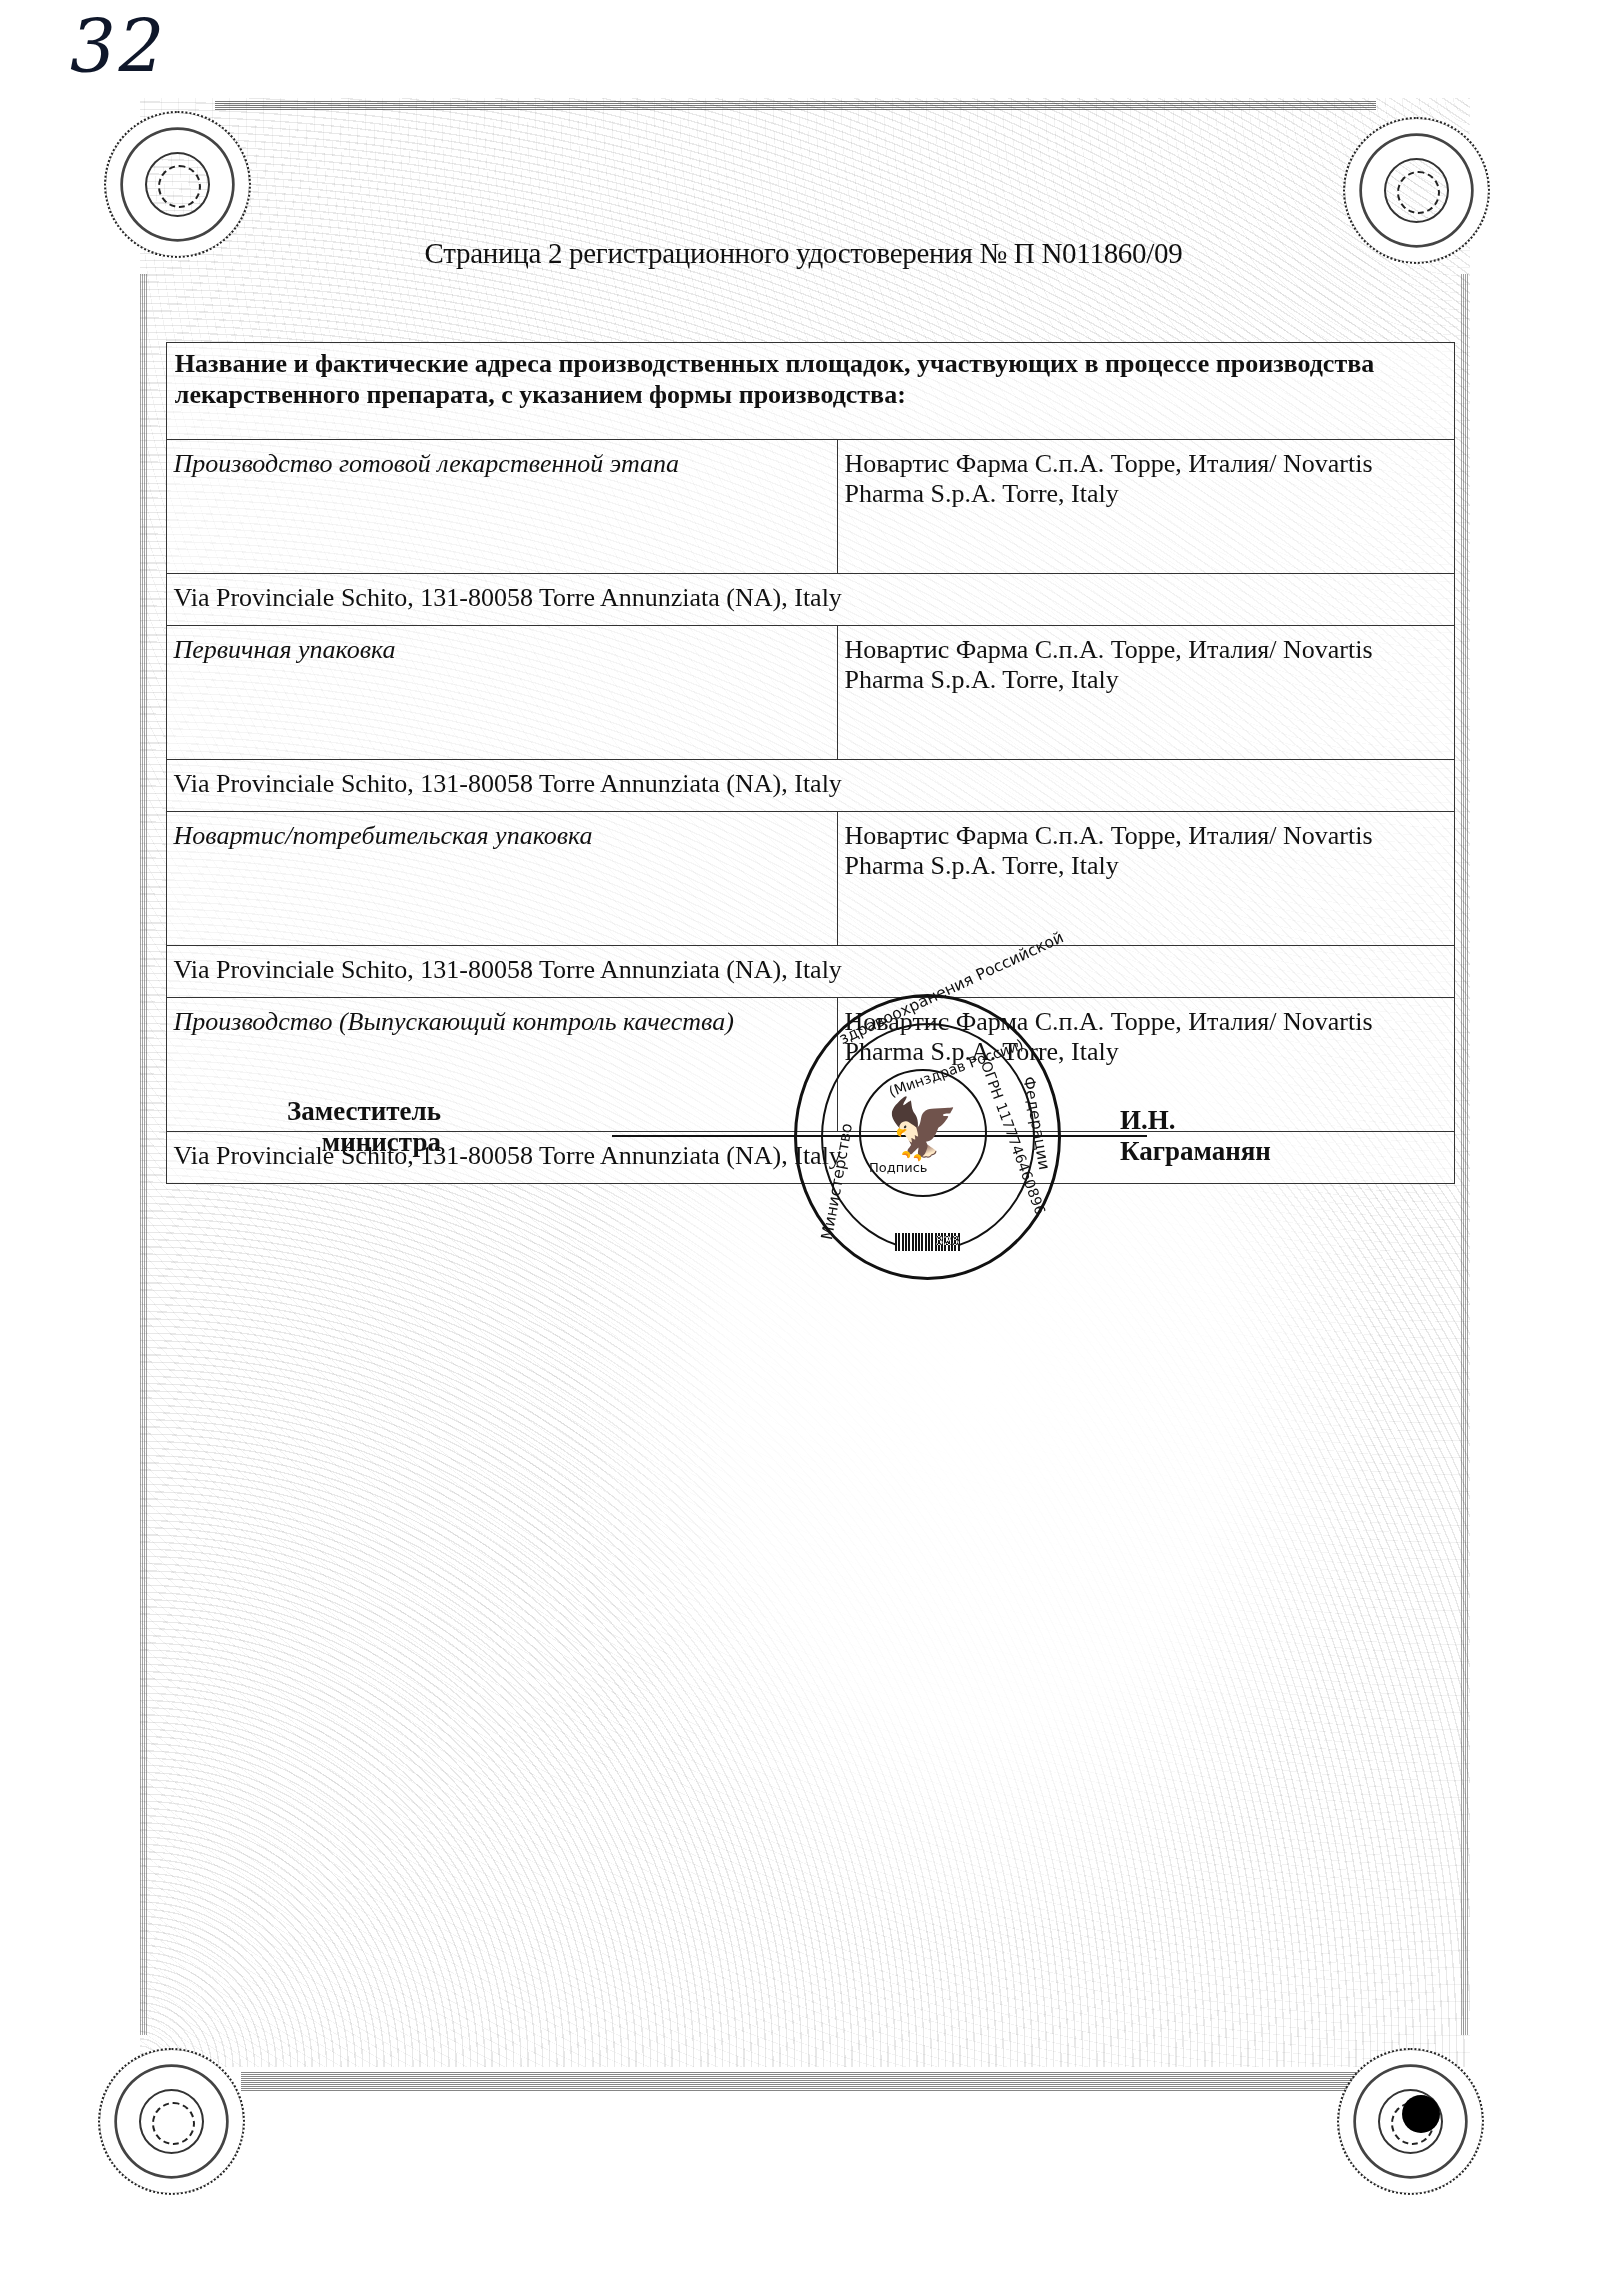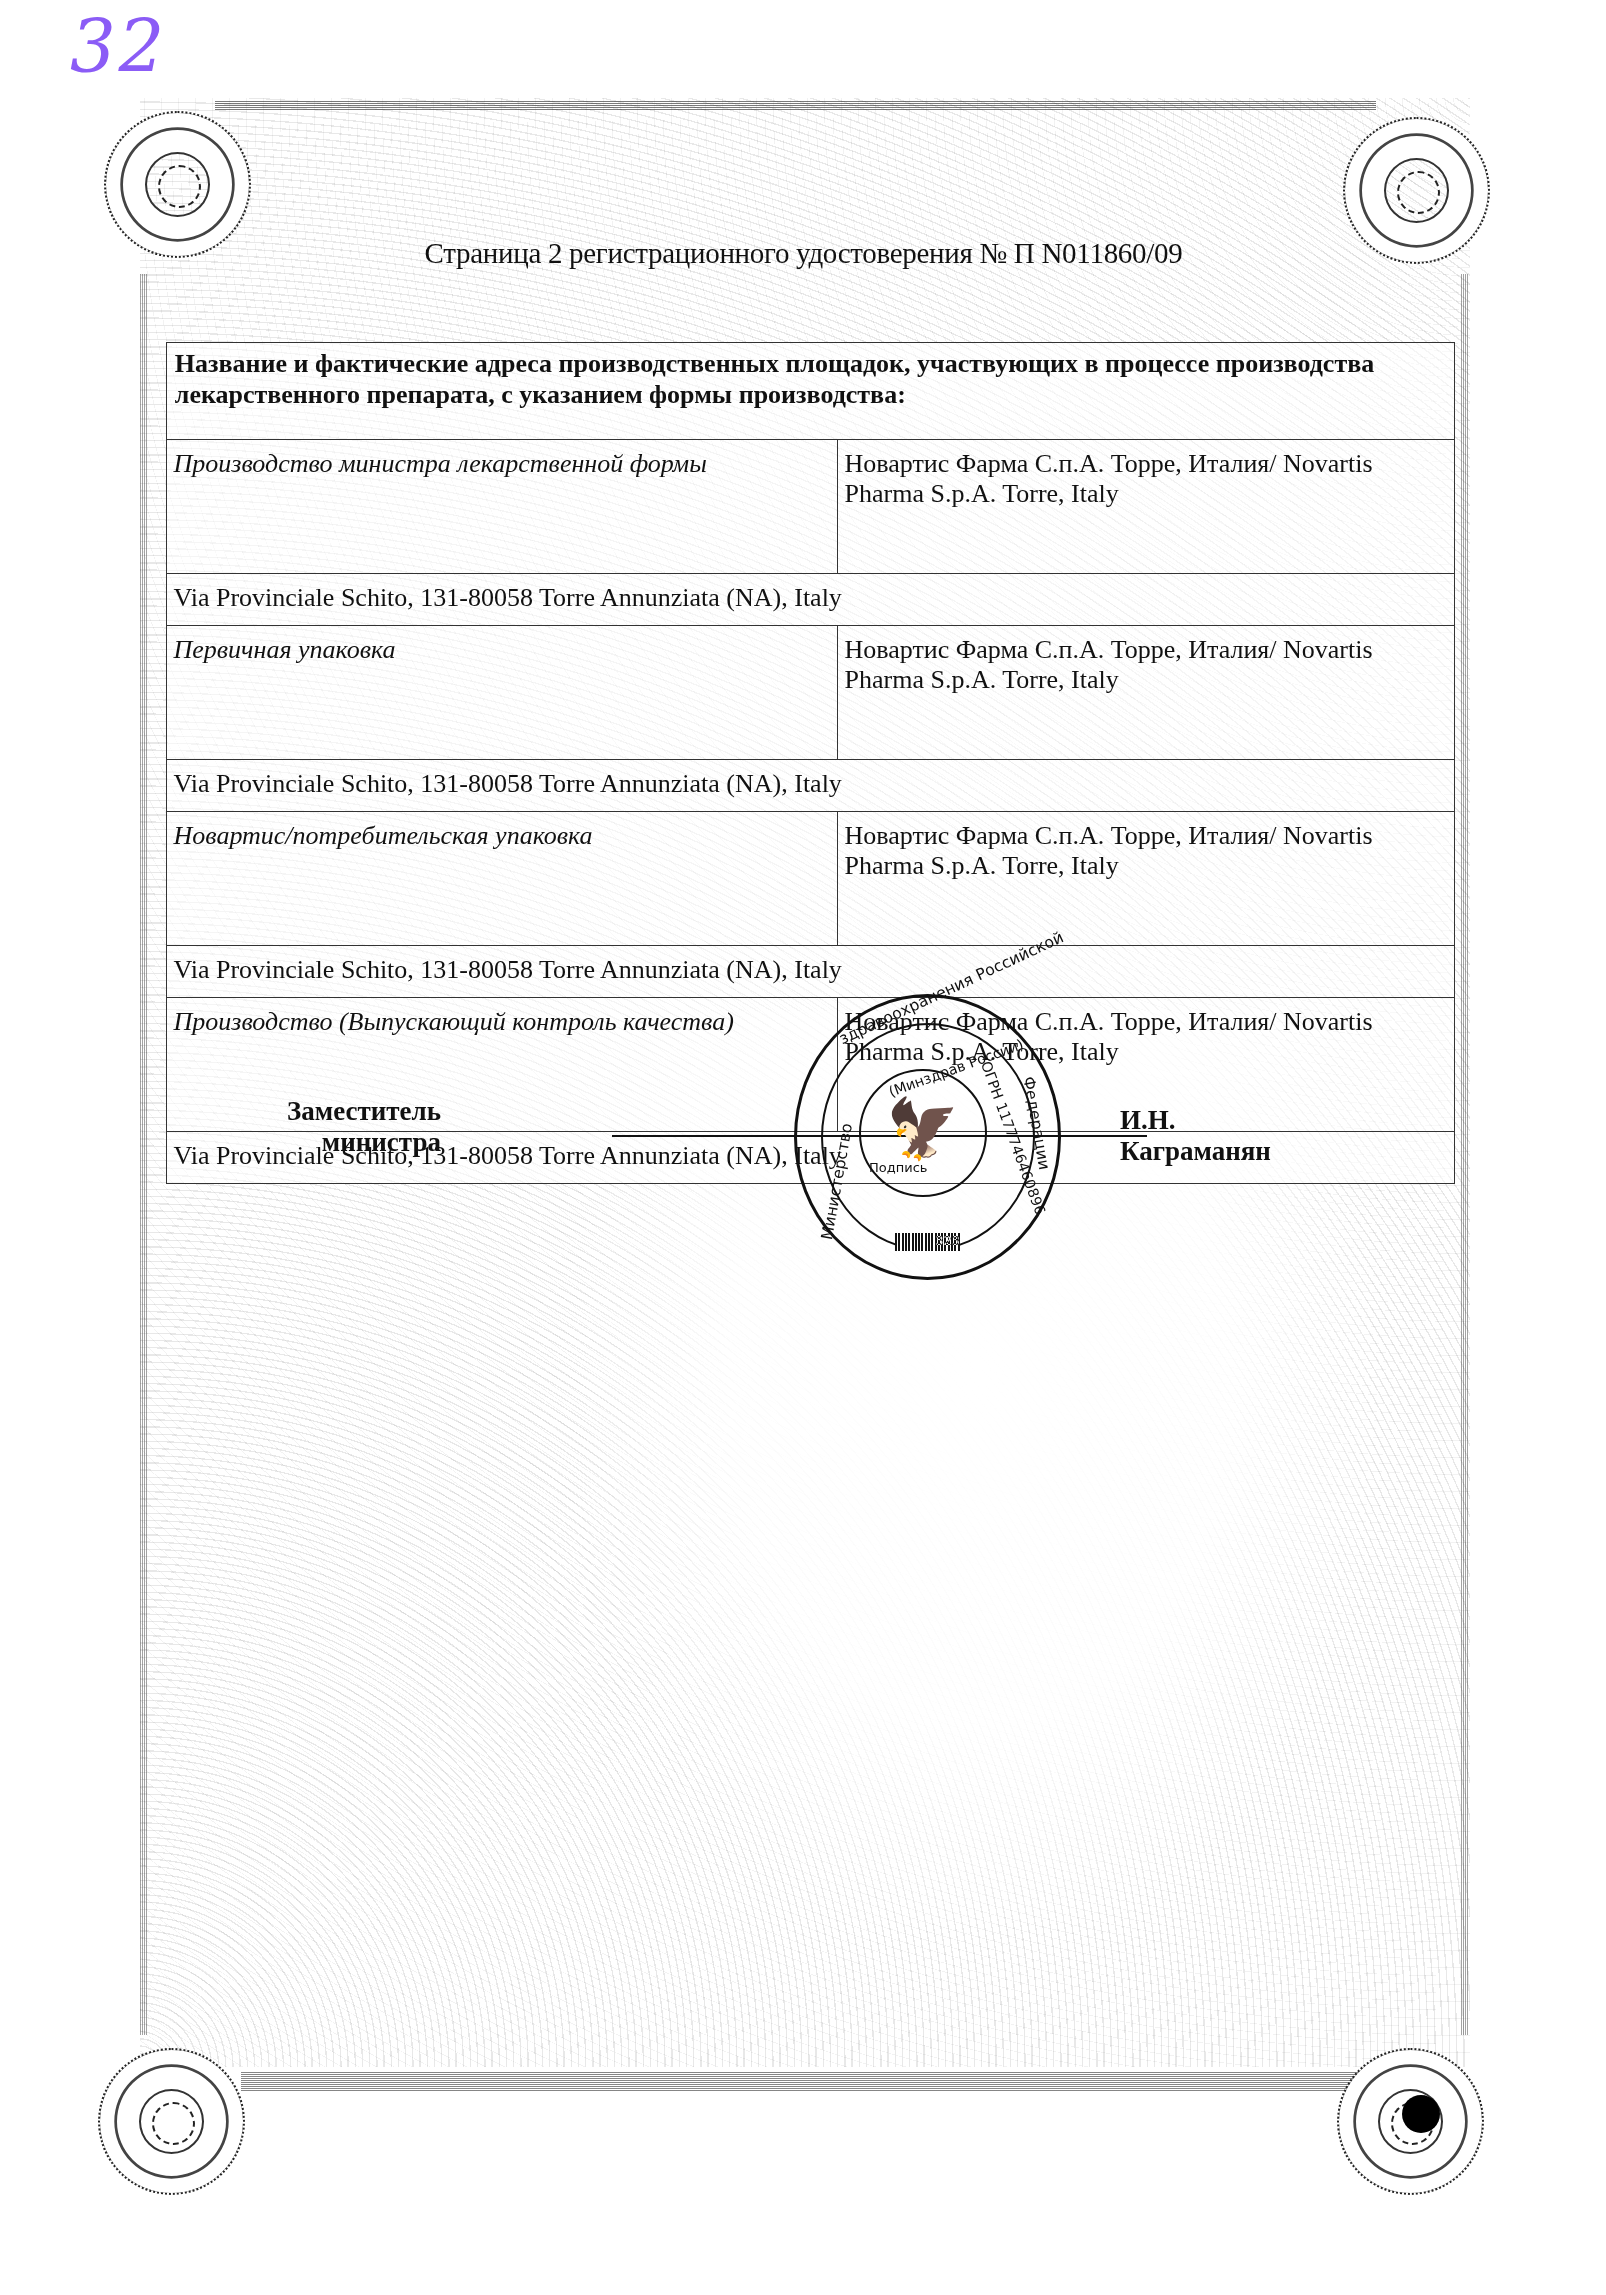--- a/index.html
+++ b/index.html
@@ -52,21 +52,21 @@
   .rosette-tl { left: 104px; top: 111px; }
   .rosette-tr { left: 1343px; top: 117px; }
   .rosette-bl { left: 98px; top: 2048px; }
   .rosette-br { left: 1337px; top: 2048px; }
   .dot-br {
     position: absolute; left: 1402px; top: 2095px; width: 38px; height: 38px;
     border-radius: 50%; background: #000;
   }
   .handwritten {
     position: absolute; left: 70px; top: 5.2px; font-size: 72px;
-    font-family: "DejaVu Serif", serif; font-style: italic; color: #8b5cf6;
+    font-family: "DejaVu Serif", serif; font-style: italic; color: #0f172a;
     letter-spacing: 2.6px;
   }
   .page-header {
     position: absolute; left: 0; width: 100%; top: 237px; text-align: center;
     font-size: 29px; letter-spacing: -0.3px;
   }
   .table {
     position: absolute; left: 166px; top: 342px; width: 1289px;
     border: 1.3px solid #333; border-collapse: collapse; background: rgba(255,255,255,0.55);
   }
@@ -142,21 +142,21 @@
 
 <div class="page-header">Страница 2 регистрационного удостоверения № П N011860/09</div>
 
 <table class="table">
   <tbody>
       <tr>
     <td class="th-cell" colspan="2">Название и фактические адреса производственных площадок, участвующих в процессе производства лекарственного препарата, с указанием формы производства:</td>
   </tr>
 
   <tr>
-    <td class="stage-cell">Производство министра лекарственной формы</td>
+    <td class="stage-cell">Производство готовой лекарственной этапа</td>
     <td class="org-cell">Новартис Фарма С.п.А. Торре, Италия/ Novartis Pharma S.p.A. Torre, Italy</td>
   </tr>
   <tr>
     <td class="addr-cell" colspan="2">Via Provinciale Schito, 131-80058 Torre Annunziata (NA), Italy</td>
   </tr>
 
   <tr>
     <td class="stage-cell">Первичная упаковка</td>
     <td class="org-cell">Новартис Фарма С.п.А. Торре, Италия/ Novartis Pharma S.p.A. Torre, Italy</td>
   </tr>

